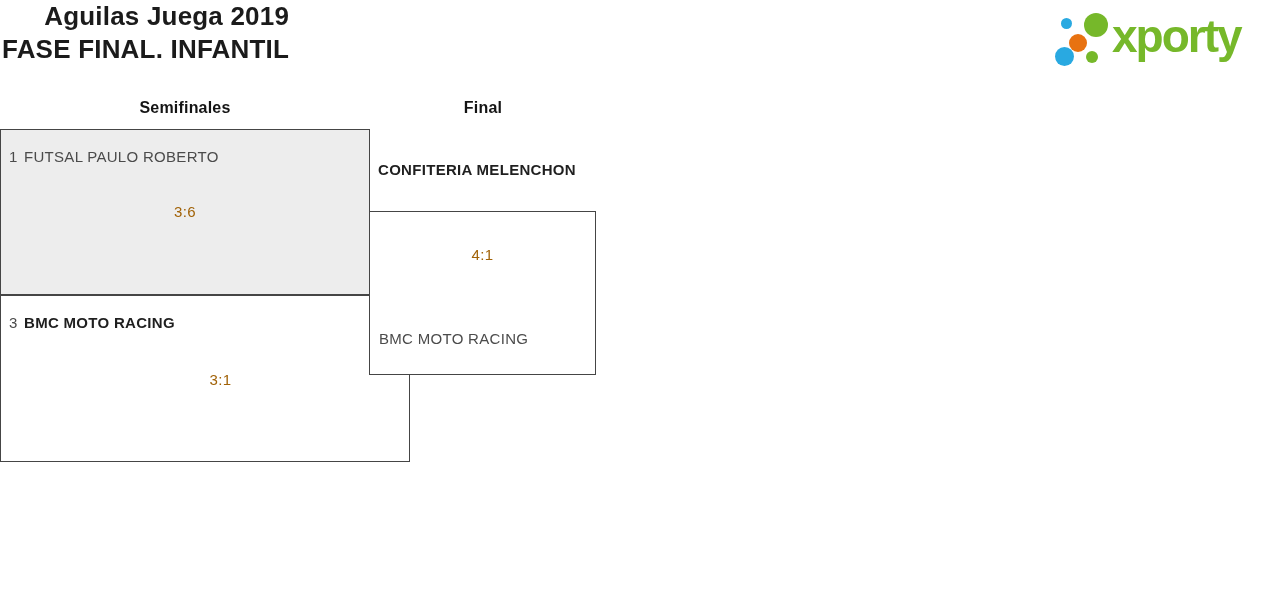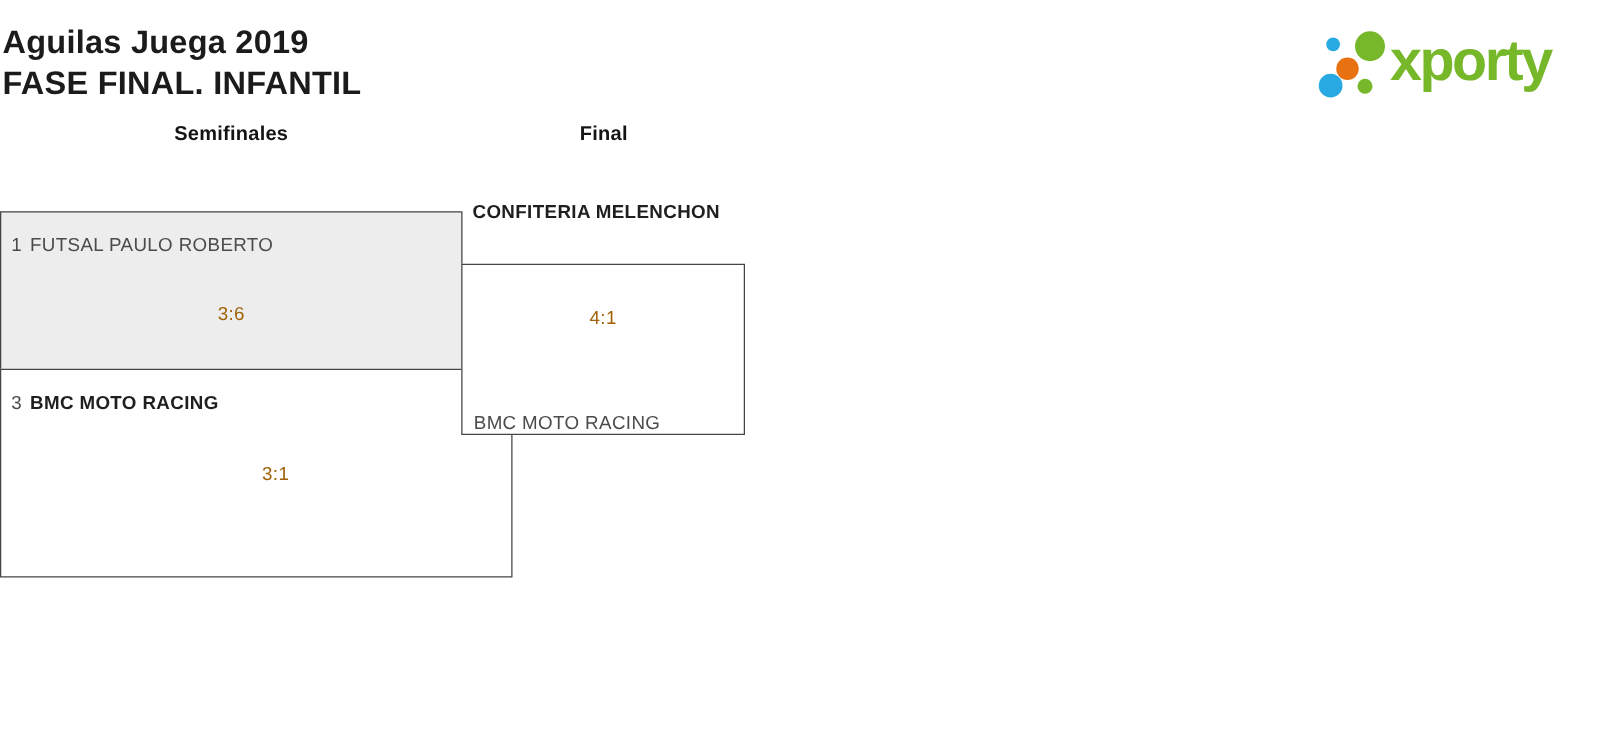--- a/index.html
+++ b/index.html
@@ -5,28 +5,28 @@
   * { box-sizing: border-box; }
   html, body { margin: 0; padding: 0; background: #ffffff; }
   body {
     width: 1280px; height: 595px;
     font-family: "Liberation Sans", sans-serif;
     -webkit-font-smoothing: antialiased;
   }
   .page { position: relative; width: 1280px; height: 595px; overflow: hidden; background:#fff; }
 
   
-  .titles { position: absolute; left: 2px; top: 17px; }
+  .titles { position: absolute; left: 2px; top: 0; text-align: right; }
   .titles .line {
     margin: 0; font-size: 26px; font-weight: 700; line-height: 33px;
     color: #1b1b1b; letter-spacing: 0.2px; white-space: nowrap;
   }
 
   
-  .logo { position: absolute; left: 1048px; top: 16px; width: 232px; height: 70px; cursor: pointer; }
+  .logo { position: absolute; left: 1048px; top: 4px; width: 232px; height: 70px; cursor: pointer; }
   .logo .dot { position: absolute; border-radius: 50%; }
   .dot-blue-small  { left: 13px; top: 14px; width: 11px; height: 11px; background: #29a9e1; }
   .dot-green-big   { left: 36px; top:  9px; width: 24px; height: 24px; background: #76b82a; }
   .dot-orange      { left: 21px; top: 30px; width: 18px; height: 18px; background: #e87211; }
   .dot-blue-big    { left:  7px; top: 43px; width: 19px; height: 19px; background: #29a9e1; }
   .dot-green-small { left: 38px; top: 47px; width: 12px; height: 12px; background: #76b82a; }
   .logo-text {
     position: absolute; left: 64px; top: -3px;
     font-size: 46px; font-weight: 700; color: #76b82a;
     letter-spacing: -2px; line-height: 70px;
@@ -38,23 +38,23 @@
     text-align: center; font-size: 16px; font-weight: 600;
     color: #141414; line-height: 20px; letter-spacing: 0.2px;
   }
   .round-semis { left: 0; width: 370px; }
   .round-final { left: 370px; width: 226px; }
 
   
   .match {
     position: absolute; border: 1px solid #454545; background: #ffffff;
   }
-  .match-sf1 { left: 0; top: 129px; width: 370px; height: 166px; background: #ededed; margin-top: 40px; }
+  .match-sf1 { left: 0; top: 129px; width: 370px; height: 166px; background: #ededed; }
   .match-sf2 { left: 0; top: 295px; width: 410px; height: 167px; }
-  .match-final { left: 369px; top: 211px; width: 227px; height: 137px; }
+  .match-final { left: 369px; top: 211px; width: 227px; height: 164px; }
 
   .team-row {
     position: absolute; left: 0; width: 100%; height: 20px;
     padding-left: 8px; font-size: 15px; line-height: 20px;
     color: #4b4b4b; white-space: nowrap; letter-spacing: 0.3px;
   }
   .seed { display: inline-block; width: 15px; color: #4b4b4b; font-weight: 400; }
   .tname { color: #4b4b4b; font-weight: 400; }
   .tname.winner { color: #1f1f1f; font-weight: 700; }
 

